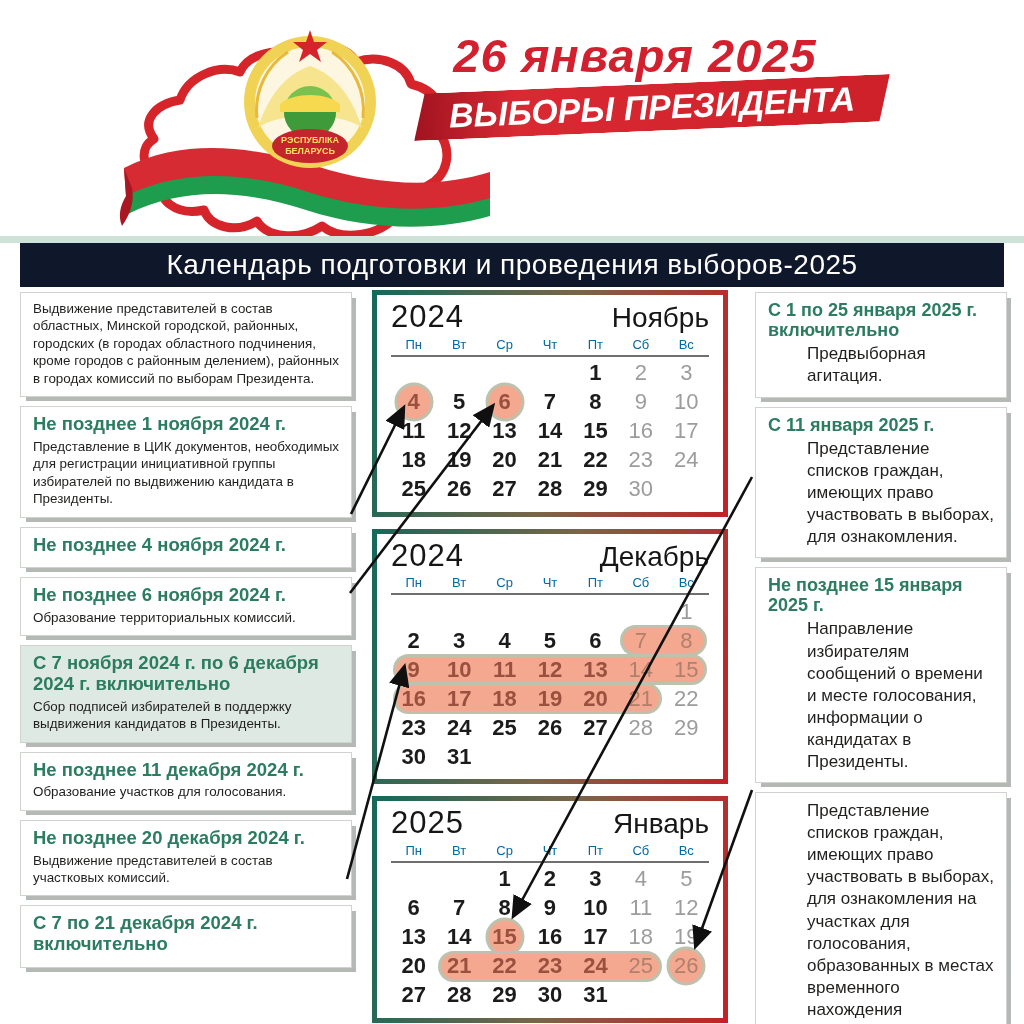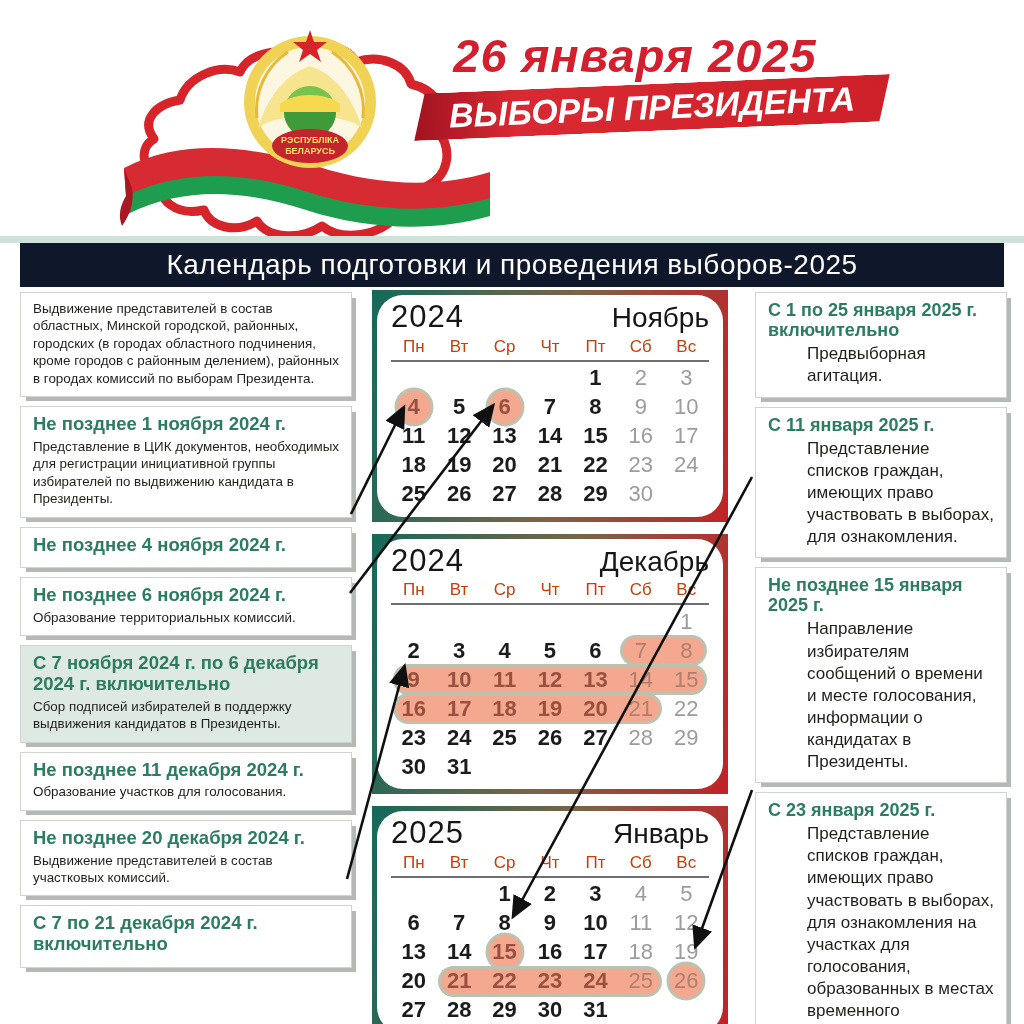--- a/index.html
+++ b/index.html
@@ -35,26 +35,26 @@
             box-shadow:5px 5px 0 -1px rgba(105,115,109,.5);}
   .info-box.tinted{background:#dfe9e3;}
   .info-box h3{margin:0 0 3px 0;font-size:18.5px;line-height:1.12;font-weight:800;color:#2c7c60;}
   .info-box p{margin:0;font-size:13.4px;line-height:1.3;color:#201f1d;}
   #right-col .info-box h3{font-size:18px;}
   #right-col .info-box p{font-size:17px;margin-left:39px;}
 
   
   #cal-col{position:absolute;left:372px;top:290px;width:356px;display:flex;flex-direction:column;gap:12px;}
   .cal-frame{padding:5px;background:linear-gradient(100deg,#15695a 0%,#7a6547 52%,#c22227 100%);}
-  .cal-inner{background:#fff;padding:6px 14px 8px 14px;border-radius:26px;}
+  .cal-inner{background:#fff;padding:6px 14px 8px 14px;}
   .cal-head{display:flex;justify-content:space-between;align-items:baseline;line-height:1.05;}
   .cal-year{font-size:31px;color:#161616;letter-spacing:1px;}
   .cal-month{font-size:28px;color:#161616;}
   .cal-dow{display:grid;grid-template-columns:repeat(7,1fr);text-align:center;
-           font-size:17px;color:#c2410c;padding:3px 0 3px 0;border-bottom:2px solid #6f6f6f;}
+           font-size:13px;color:#0369a1;padding:3px 0 3px 0;border-bottom:2px solid #6f6f6f;}
   .cal-grid{display:grid;grid-template-columns:repeat(7,1fr);margin-top:2px;}
   .cell{position:relative;height:29px;display:flex;align-items:center;justify-content:center;
         font-size:22px;font-weight:700;color:#1b1b1b;}
   .cell.we{color:#9c9c9c;font-weight:400;}
   .cell span{position:relative;z-index:2;}
   .cell.hl-num span{color:#99503f;}
   .cell.we.hl-num span{color:#b07f6d;}
   .cell.circled::before{content:'';position:absolute;z-index:1;width:33px;height:33px;left:50%;top:50%;
         transform:translate(-50%,-50%);border-radius:50%;background:#f3a88f;border:3px solid #bcc2ad;}
   .cell.hl::before{content:'';position:absolute;z-index:1;left:-1px;right:-1px;top:-1px;bottom:-1px;
@@ -152,21 +152,20 @@
       </div>
       <div class="info-box">
         <h3>С 11 января 2025 г.</h3>
         <p>Представление списков граждан, имеющих право участвовать в выборах, для ознакомления.</p>
       </div>
       <div class="info-box">
         <h3>Не позднее 15 января 2025 г.</h3>
         <p>Направление избирателям сообщений о времени и месте голосования, информации о кандидатах в Президенты.</p>
       </div>
       <div class="info-box">
-        <h3>С 23 января 2025 г.</h3>
         <p>Представление списков граждан, имеющих право участвовать в выборах, для ознакомления на участках для голосования, образованных в местах временного нахождения избирателей (в больницах, санаториях, домах отдыха и других местах временного нахождения).</p>
       </div>
       <div class="info-box">
         <h3>21–25 января 2025 г.</h3>
         <p>Досрочное голосование на выборах Президента.</p>
       </div>
       <div class="info-box tinted">
         <p>Установление ЦИК итогов выборов.</p>
       </div>
     </div>

